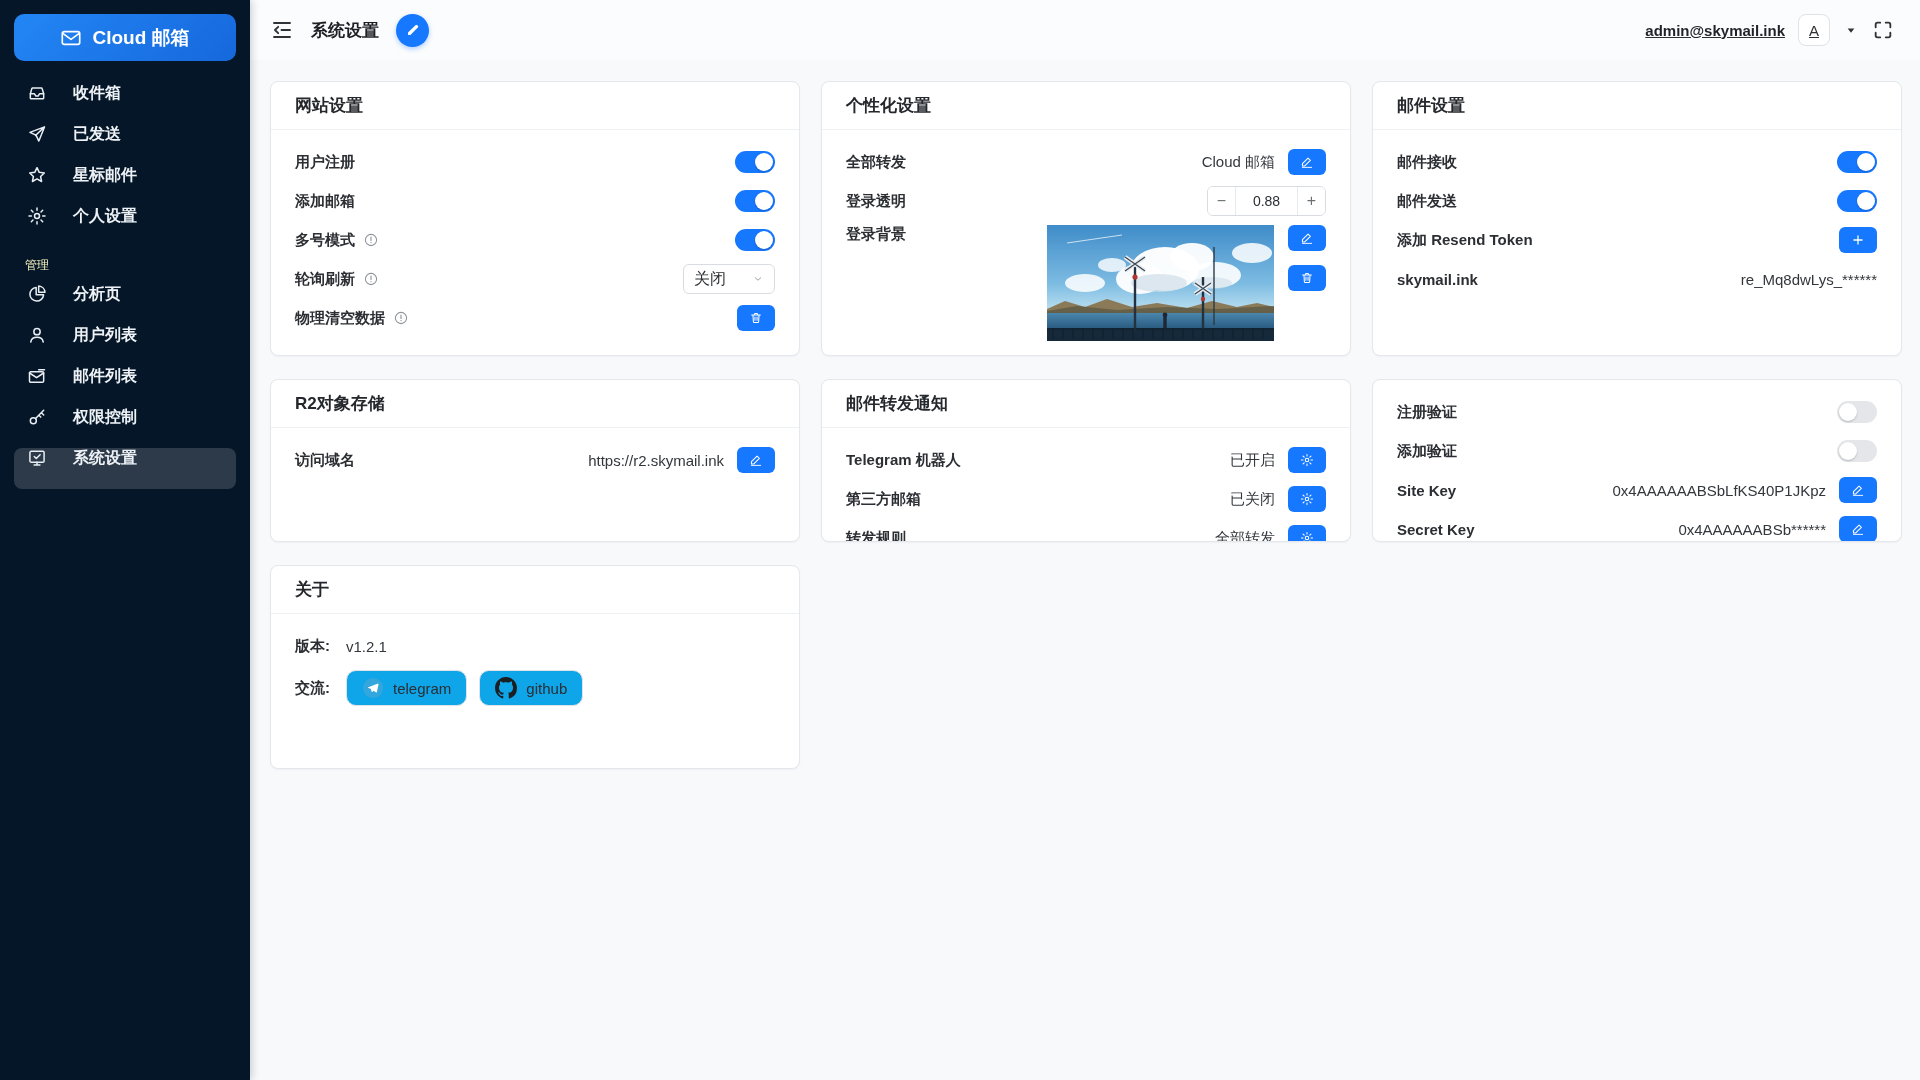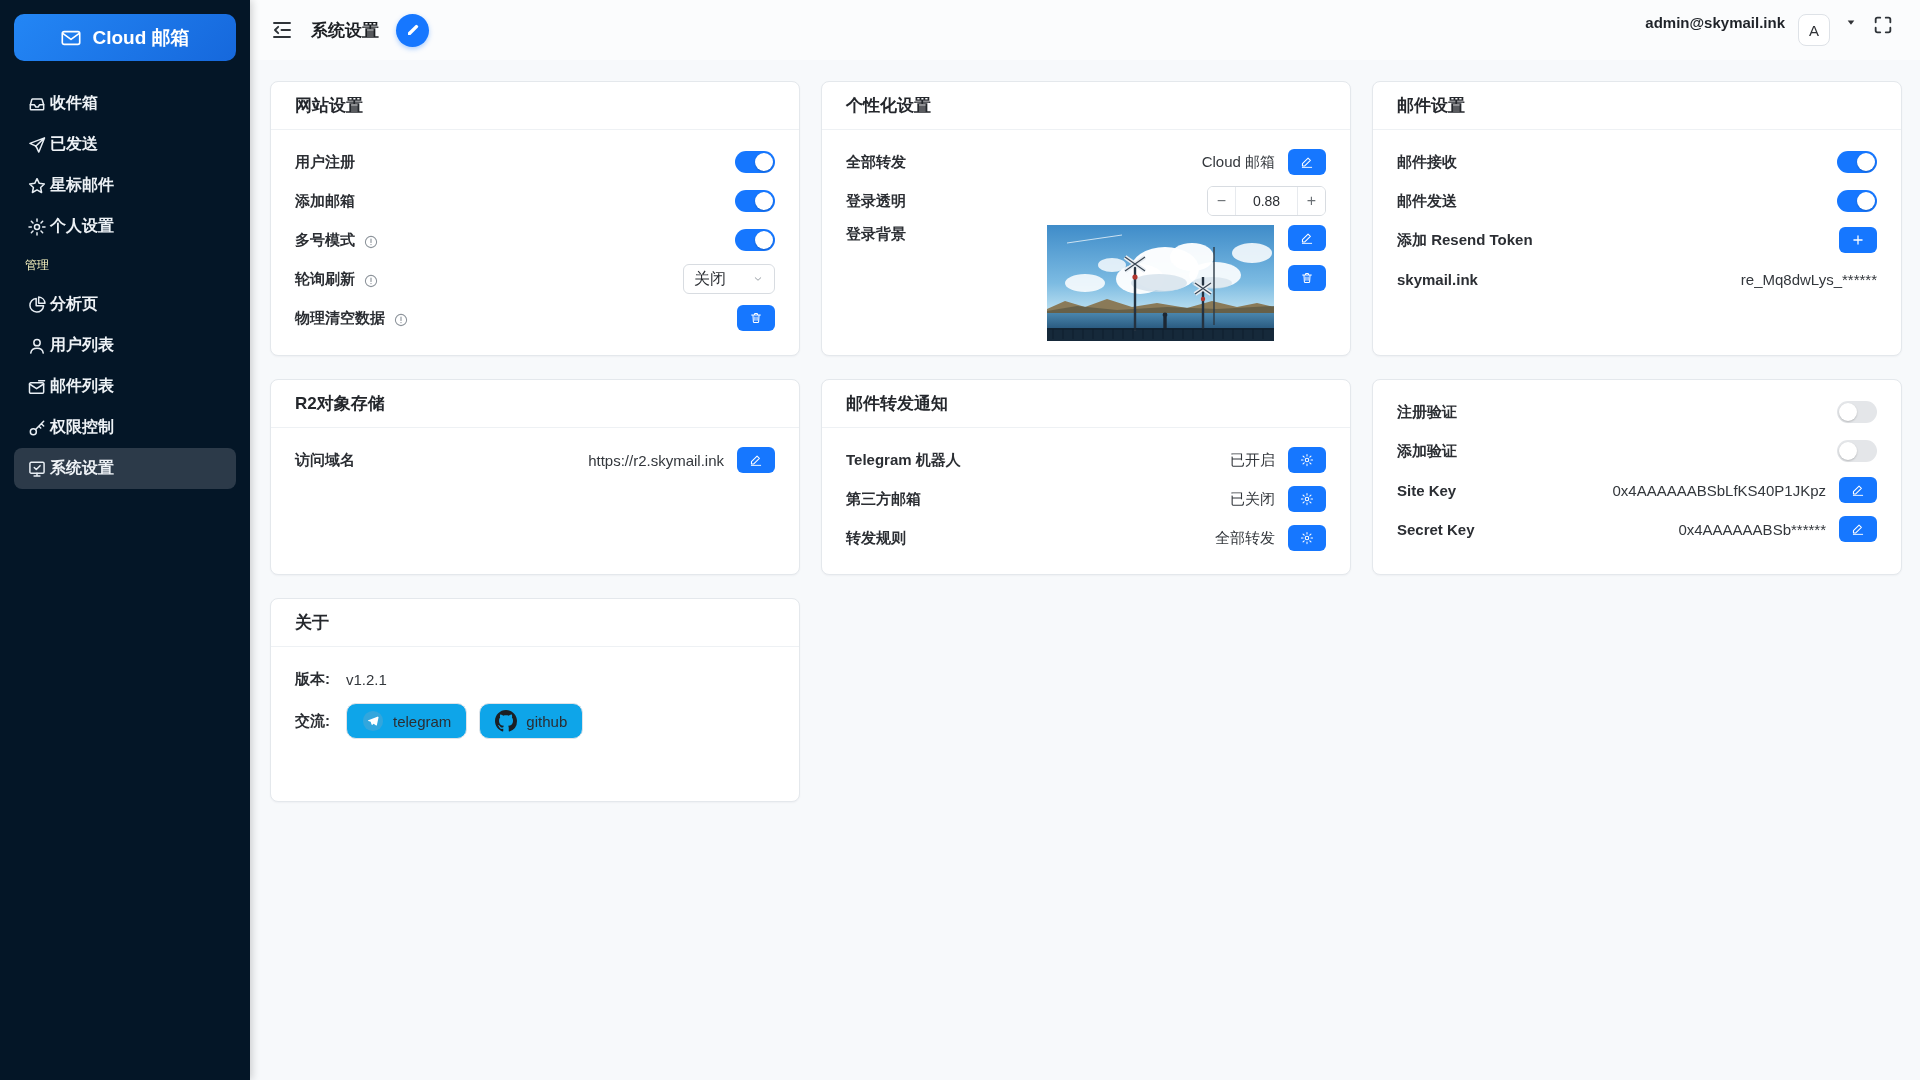--- a/index.html
+++ b/index.html
@@ -6,53 +6,53 @@
   html,body { width:1920px; height:1080px; overflow:hidden; }
   body { font-family:"Liberation Sans","DejaVu Sans",sans-serif; background:#f7f9fb; display:flex; color:#2b2e33; }
 
   
   .sidebar { width:250px; min-width:250px; height:1080px; background:#041627; box-shadow:2px 0 8px rgba(0,0,0,.18); position:relative; }
   .logo-btn { margin:14px 14px 12px 14px; height:47px; border-radius:10px;
     background:linear-gradient(135deg,#2386f5,#1668dc); display:flex; align-items:center; justify-content:center;
     gap:10px; color:#fff; font-size:19px; font-weight:700; cursor:pointer; }
   .logo-btn svg { width:22px; height:22px; }
   .nav { padding:10px 14px; display:flex; flex-direction:column; }
-  .nav-item { height:41px; display:flex; align-items:center; gap:3px; padding:0 13px; border-radius:8px;
+  .nav-item { height:41px; display:flex; gap:26px; padding:0 13px; border-radius:8px;
     font-size:16px; font-weight:600; color:#eef2f6; cursor:pointer; }
   .nav-item.active { background:#2c3a49; }
   .nav-item .nicon { width:20px; height:20px; display:flex; align-items:center; justify-content:center; color:#e8eef4; }
   .nav-item .nicon svg { width:20px; height:20px; }
   .nav-section { height:37px; display:flex; align-items:center; font-size:12px; font-weight:400; color:#fef9c3; padding:0 11px; }
 
   
   .main { flex:1; display:flex; flex-direction:column; height:1080px; }
   .topbar { height:60px; display:flex; align-items:center; padding:0 26px 0 20px; gap:17px; background:#fbfcfd; }
   .fold-btn { width:24px; height:24px; color:#2e3338; display:flex; align-items:center; justify-content:center; cursor:pointer; }
   .topbar-title { font-size:17px; font-weight:700; color:#1c1f23; }
   .edit-fab { width:33px; height:33px; border-radius:50%; background:#1677ff; display:flex; align-items:center; justify-content:center; cursor:pointer; box-shadow:0 2px 5px rgba(22,119,255,.35); }
   .edit-fab svg { width:16px; height:16px; }
-  .topbar-right { margin-left:auto; display:flex; align-items:flex-start; gap:13px; }
+  .topbar-right { margin-left:auto; display:flex; align-items:center; gap:13px;text-decoration:underline; }
   .email { font-size:15px; font-weight:600; color:#1f2329; }
   .avatar { width:32px; height:32px; border-radius:8px; border:1px solid #dee2e7; background:#fff; display:flex; align-items:center; justify-content:center; font-size:15px; color:#303236; cursor:pointer; }
   .caret-btn { width:16px; height:16px; color:#303236; cursor:pointer; display:flex; align-items:center; justify-content:center; }
   .fs-btn { width:22px; height:22px; color:#2e3338; cursor:pointer; display:flex; align-items:center; justify-content:center; }
 
   
   .content { padding:21px 18px 20px 20px; overflow:hidden; }
   .grid { display:grid; grid-template-columns:repeat(3,530px); column-gap:21px; row-gap:23px; align-items:start; }
   .card { background:#fff; border:1px solid #e4e8ec; border-radius:8px; box-shadow:0 1px 2px rgba(16,24,40,.04); overflow:hidden; }
   .grid .card:nth-child(-n+3) { height:275px; }
-  .grid .card:nth-child(n+4) { height:196px; }
+  .grid .card:nth-child(n+4) { height:163px; }
   .grid .card:nth-child(7) { height:204px; }
   .card-title { height:48px; line-height:48px; padding:0 24px; font-size:17px; font-weight:700; color:#24272c; border-bottom:1px solid #eef1f4; }
   .card-body { padding:17px 24px 0 24px; }
   .row { display:flex; align-items:center; justify-content:space-between; min-height:30px; margin-bottom:9px; }
   .row.top-align { align-items:flex-start; }
   .row.inline-left { justify-content:flex-start; gap:16px; }
-  .row-label { font-size:15px; font-weight:600; color:#2b2e33; display:flex; align-items:flex-end; gap:8px; }
+  .row-label { font-size:15px; font-weight:600; color:#2b2e33; display:flex; align-items:center; gap:8px; }
   .info-ic { width:16px; height:16px; color:#8d949b; display:flex; cursor:pointer; }
   .ctrl { display:flex; align-items:center; gap:13px; }
   .row-value { font-size:15px; color:#33373c; }
 
   .toggle { width:40px; height:22px; border-radius:11px; background:#1677ff; position:relative; cursor:pointer; transition:background .2s; }
   .toggle .knob { position:absolute; top:2px; width:18px; height:18px; border-radius:50%; background:#fff; right:2px; box-shadow:0 1px 2px rgba(0,0,0,.2); }
   .toggle.off { background:#e4e6e9; }
   .toggle.off .knob { left:2px; right:auto; }
 
   .btn-sq { width:38px; height:26px; border-radius:6px; background:#1677ff; color:#fff; border:none; display:flex; align-items:center; justify-content:center; cursor:pointer; }

